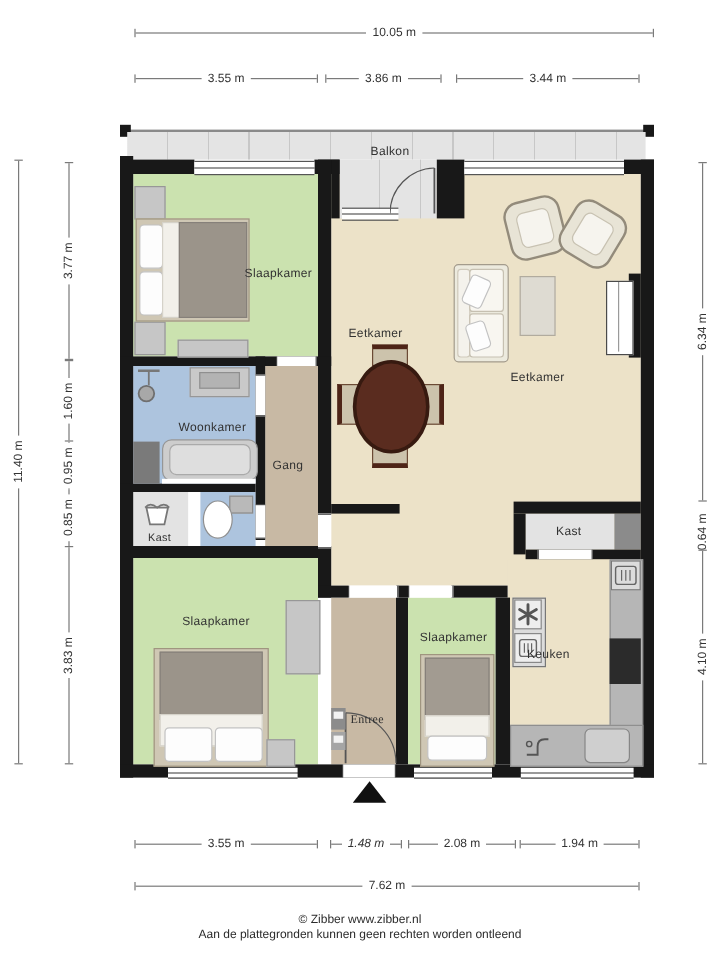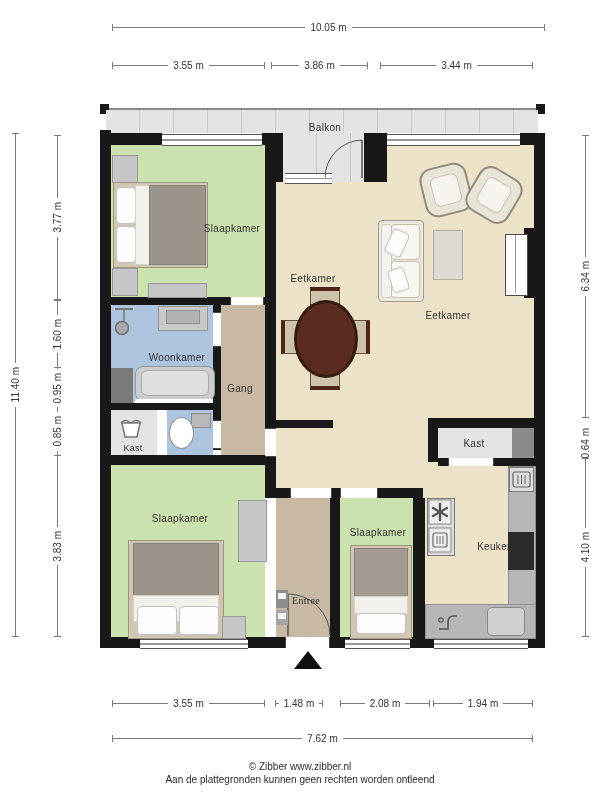--- a/index.html
+++ b/index.html
@@ -312,31 +312,31 @@
   <span class="rlabel" style="left:325px;top:127px;">Balkon</span>
   <span class="rlabel" style="left:232px;top:228px;">Slaapkamer</span>
   <span class="rlabel" style="left:313px;top:278px;">Eetkamer</span>
   <span class="rlabel" style="left:448px;top:315px;">Eetkamer</span>
   <span class="rlabel" style="left:177px;top:357px;">Woonkamer</span>
   <span class="rlabel" style="left:240px;top:388px;">Gang</span>
   <span class="rlabel sm" style="left:133px;top:448px;">Kast</span>
   <span class="rlabel" style="left:180px;top:518px;">Slaapkamer</span>
   <span class="rlabel" style="left:306px;top:600px;font-family:Liberation Serif, serif;">Entree</span>
   <span class="rlabel" style="left:378px;top:532px;">Slaapkamer</span>
-  <span class="rlabel" style="left:495px;top:546px;">Keuken</span>
+  <span class="rlabel" style="left:457px;top:546px;">Keuken</span>
   <span class="rlabel" style="left:474px;top:443px;">Kast</span>
 
   <div class="hdim" style="left:112px;top:696px;width:153px;">
     <div class="tickv"></div>
       <div class="dline"></div>
     <span class="dlab">3.55 m</span>
     <div class="dline"></div>
       <div class="tickv"></div>
   </div>
-  <div class="hdim" style="left:275px;top:696px;width:48px;">
+  <div class="hdim" style="left:275px;top:696px;width:60px;font-style:italic;">
     <div class="tickv"></div>
       <div class="dline"></div>
     <span class="dlab">1.48 m</span>
     <div class="dline"></div>
       <div class="tickv"></div>
   </div>
   <div class="hdim" style="left:340px;top:696px;width:90px;">
     <div class="tickv"></div>
       <div class="dline"></div>
     <span class="dlab">2.08 m</span>

